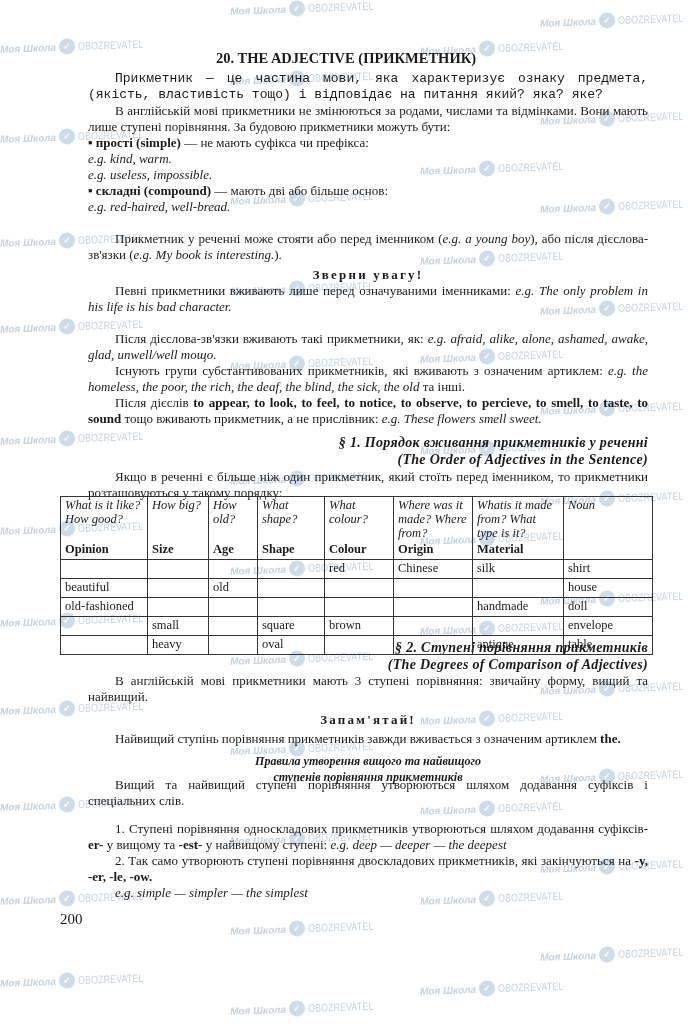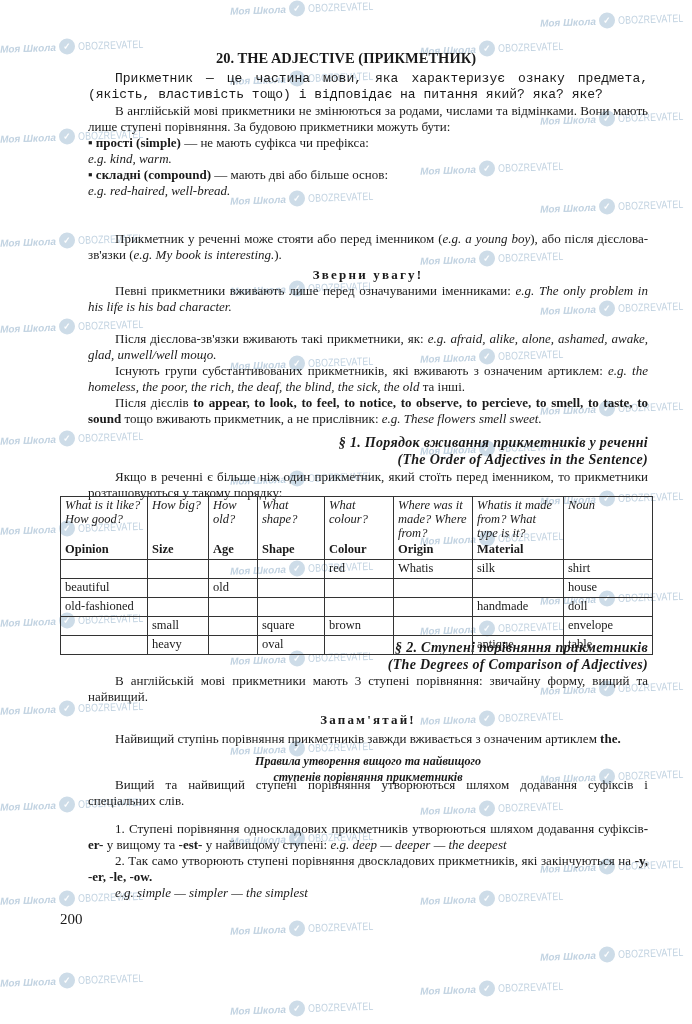--- a/index.html
+++ b/index.html
@@ -276,20 +276,21 @@
 
   <p class="para indent" style="top:71px;font-family:Liberation Mono, monospace;">Прикметник — це частина мови, яка характеризує ознаку предмета, (якість, властивість тощо) і відповідає на питання який? яка? яке?</p>
   <p class="para indent" style="top:103px;">В англійській мові прикметники не змінюються за родами, числами та відмінками. Вони мають лише ступені порівняння. За будовою прикметники можуть бути:</p>
 
   <div class="para" style="top:135px;">
     <div>
       <span>▪</span>
       <b>прості (simple)</b><span> — не мають суфікса чи префікса:</span>
     </div>
     <div><i>e.g. </i><i>kind, warm.</i></div>
+    <div><i>e.g. </i><i>useless, impossible.</i></div>
     <div>
       <span>▪</span>
       <b>складні (compound)</b><span> — мають дві або більше основ:</span>
     </div>
     <div><i>e.g. </i><i>red-haired, well-bread.</i></div>
   </div>
 
   <p class="para indent" style="top:231px;"><span>Прикметник у реченні може стояти або перед іменником (</span><i>e.g. a young boy</i><span>), або після дієслова-зв'язки (</span><i>e.g. My book is interesting.</i><span>).</span></p>
 
   <div class="para spaced" style="top:267px;">Зверни увагу!</div>
@@ -340,21 +341,21 @@
       <td>
             <span class="hq">Noun</span>
           </td>
     </tr>
     <tr>
       <td></td>
           <td></td>
           <td></td>
           <td></td>
           <td>red</td>
-          <td>Whatis</td>
+          <td>Chinese</td>
           <td>silk</td>
           <td>shirt</td>
     </tr>
     <tr>
       <td>beautiful</td>
           <td></td>
           <td>old</td>
           <td></td>
           <td></td>
           <td></td>

